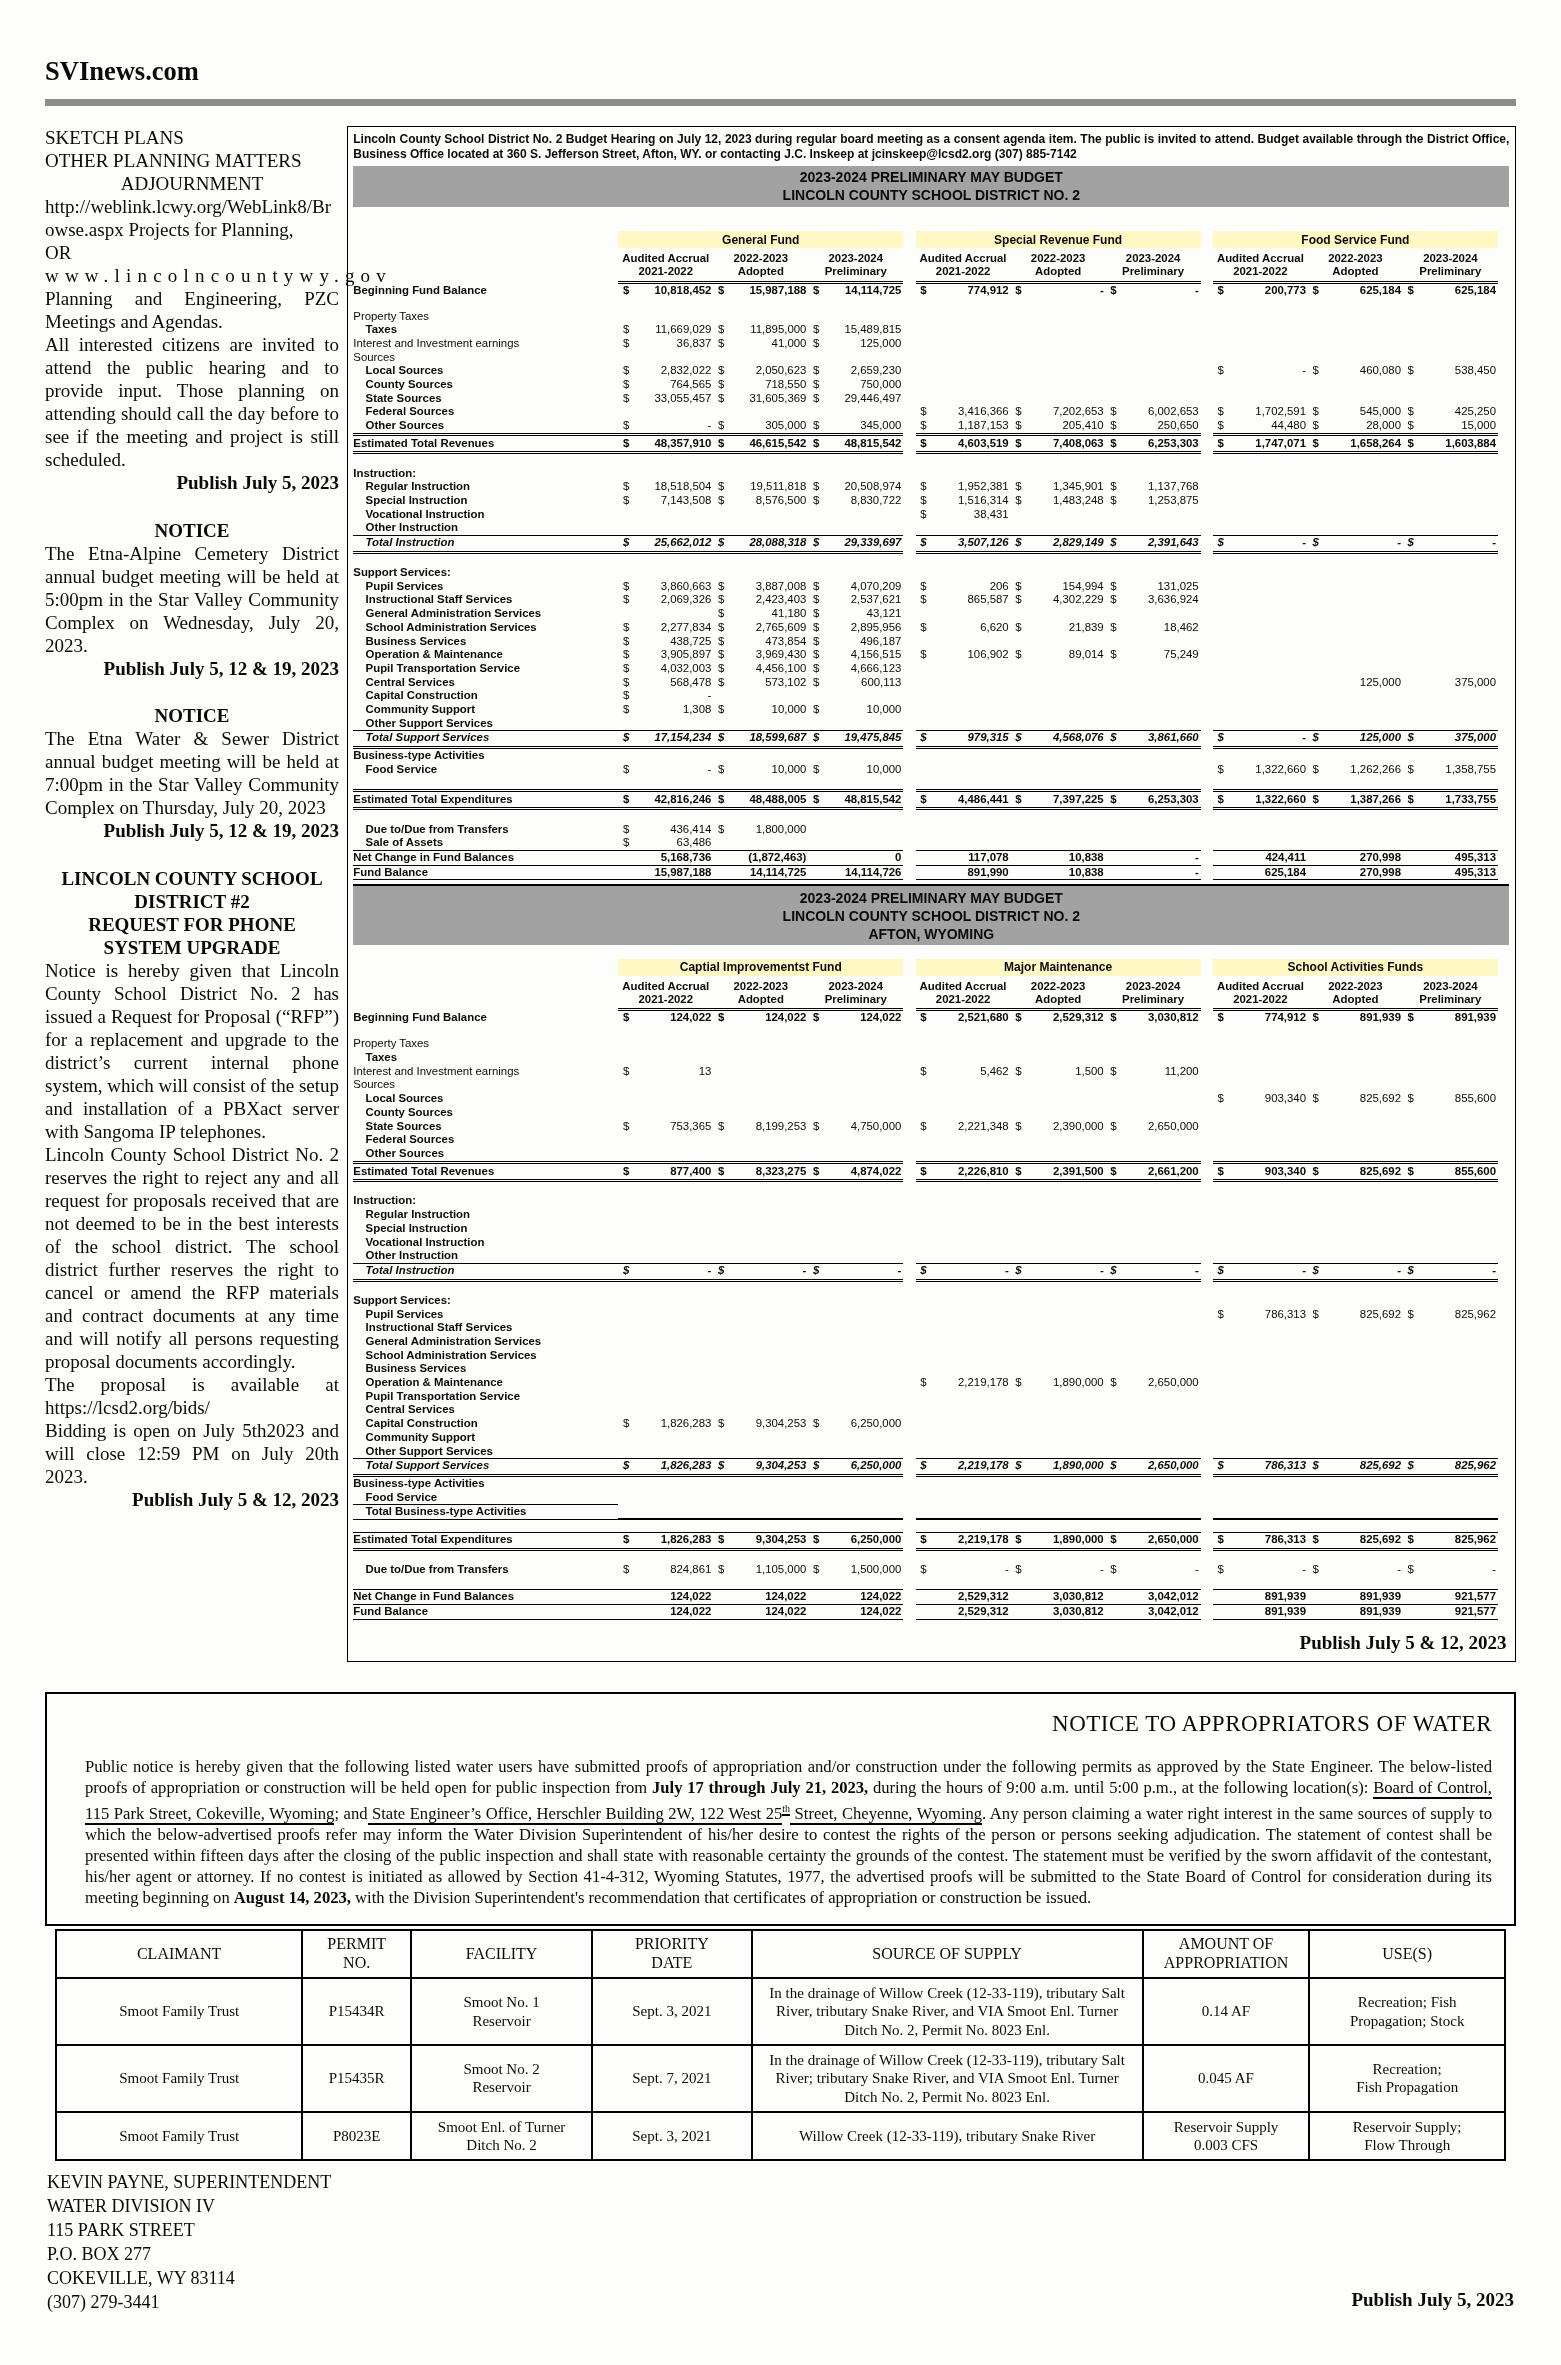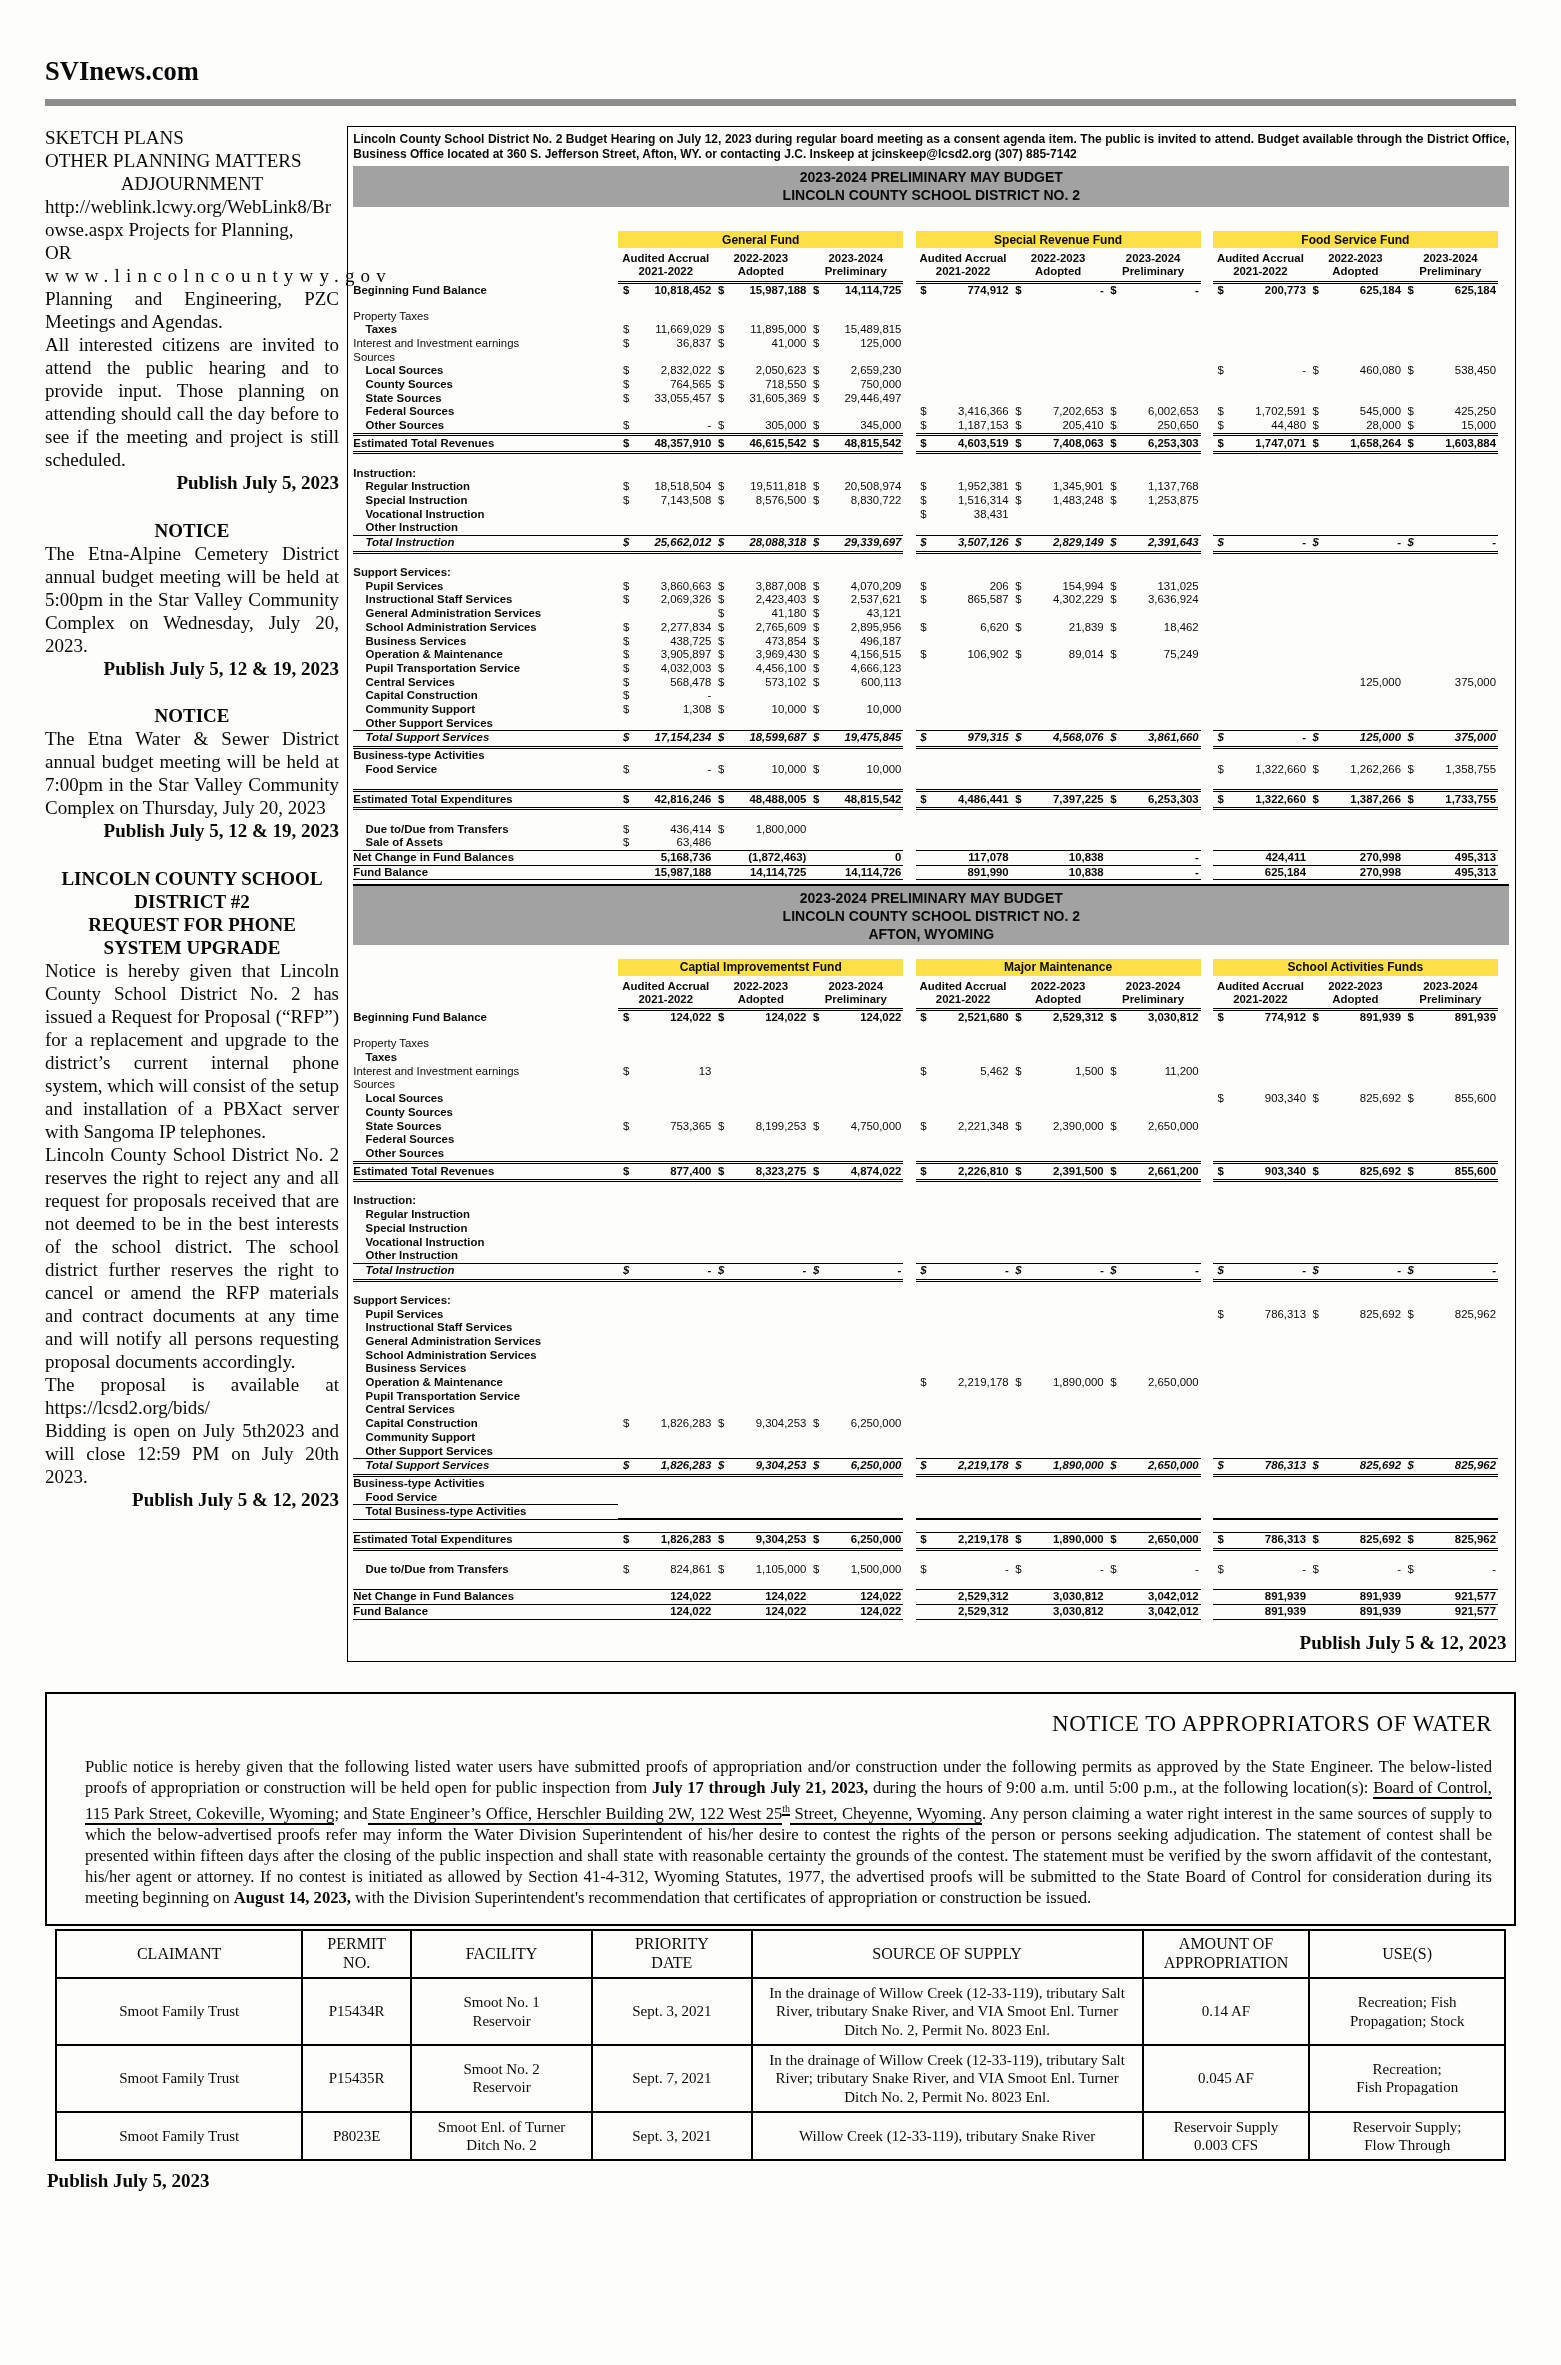--- a/index.html
+++ b/index.html
@@ -25,21 +25,21 @@
   
   .budget{flex:1;border:1.9px solid #000;padding:4.7px 5.7px 7.6px 5.7px;
           font-family:"Liberation Sans","DejaVu Sans",sans-serif;min-height:1443px;}
   .b-intro{font-size:12px;line-height:15px;font-weight:700;text-align:justify;}
   .b-band{background:#a2a2a2;text-align:center;font-weight:700;font-size:14px;line-height:18px;
           padding:2.4px 0;margin-top:3.8px;border-top:2.4px solid #000;}
   .b-band.first{border-top:none;}
   .b-spacer{height:24.6px;}
   .brow{display:grid;align-items:end;}
   .sprow{height:12.3px;}
-  .fband{background:#fde047;font-weight:700;font-size:12px;text-align:center;padding:1.4px 0;margin-bottom:3.8px;}
+  .fband{background:#fef9c3;font-weight:700;font-size:12px;text-align:center;padding:1.4px 0;margin-bottom:3.8px;}
   .ch{text-align:center;font-weight:700;font-size:11.4px;line-height:13.2px;border-bottom:3.8px double #000;padding-bottom:2.4px;}
   .lbl{font-size:11.4px;line-height:13.7px;white-space:nowrap;}
   .ind{padding-left:12.3px;font-weight:bold;}
   .cell{display:flex;justify-content:space-between;font-size:11.4px;line-height:13.7px;padding:0 1.9px 0 4.7px;}
   .cell .amt{margin-left:auto;}
   .ital{font-style:italic;}
   .rt1{border-top:1.9px solid #000;}
   .rt2{border-top:3.8px double #000;padding-top:0.9px;}
   .rb1{border-bottom:1.9px solid #000;}
   .rb2{border-bottom:3.8px double #000;padding-bottom:0.9px;}
@@ -1998,17 +1998,25 @@
             <td>Reservoir Supply
 0.003 CFS</td>
             <td>Reservoir Supply;
 Flow Through</td>
           </tr>
         </tbody>
       </table>
   </div>
 
   <div class="footer">
+    <div class="f-contact" id="contact-block">
+        <div>KEVIN PAYNE, SUPERINTENDENT</div>
+        <div>WATER DIVISION IV</div>
+        <div>115 PARK STREET</div>
+        <div>P.O. BOX 277</div>
+        <div>COKEVILLE, WY 83114</div>
+        <div>(307) 279-3441</div>
+      </div>
     <div class="f-publish">Publish July 5, 2023</div>
   </div>
 
 </div>
 
 
 </body></html>

